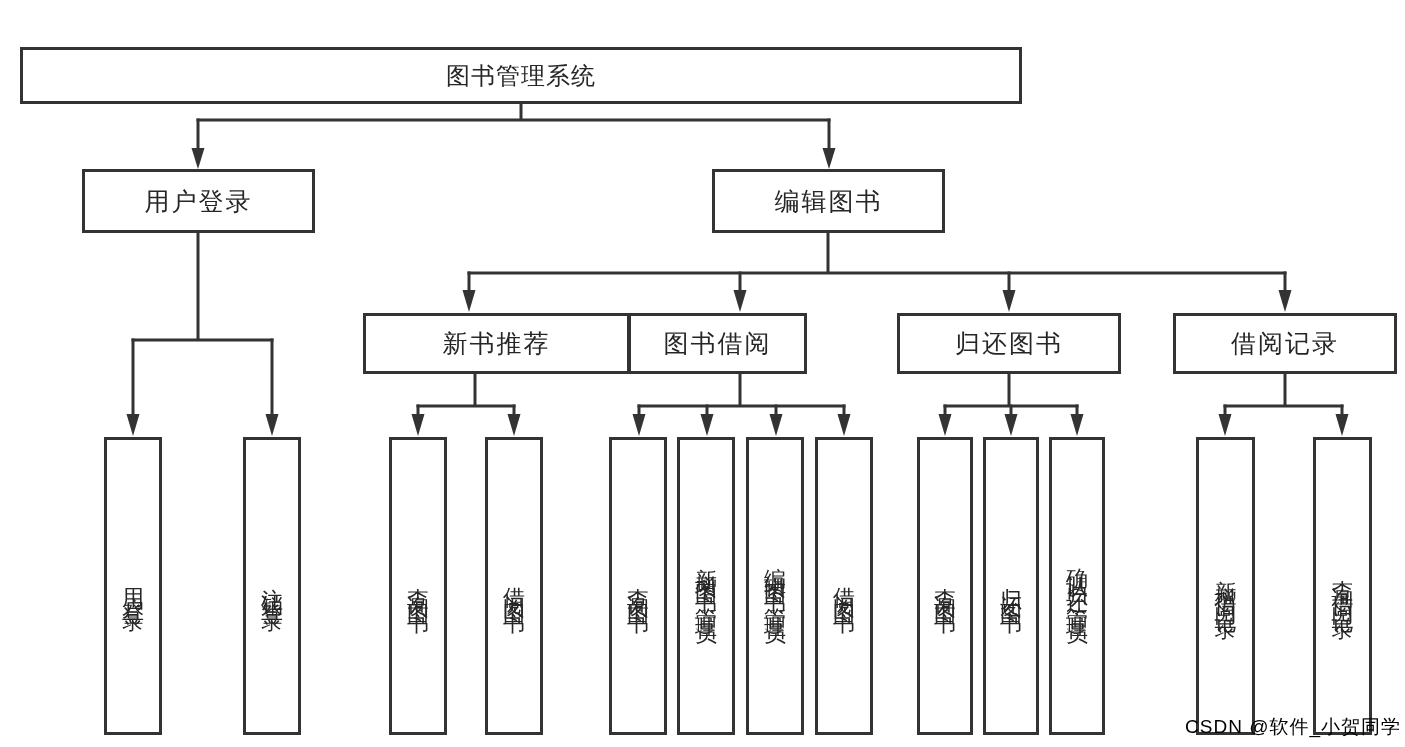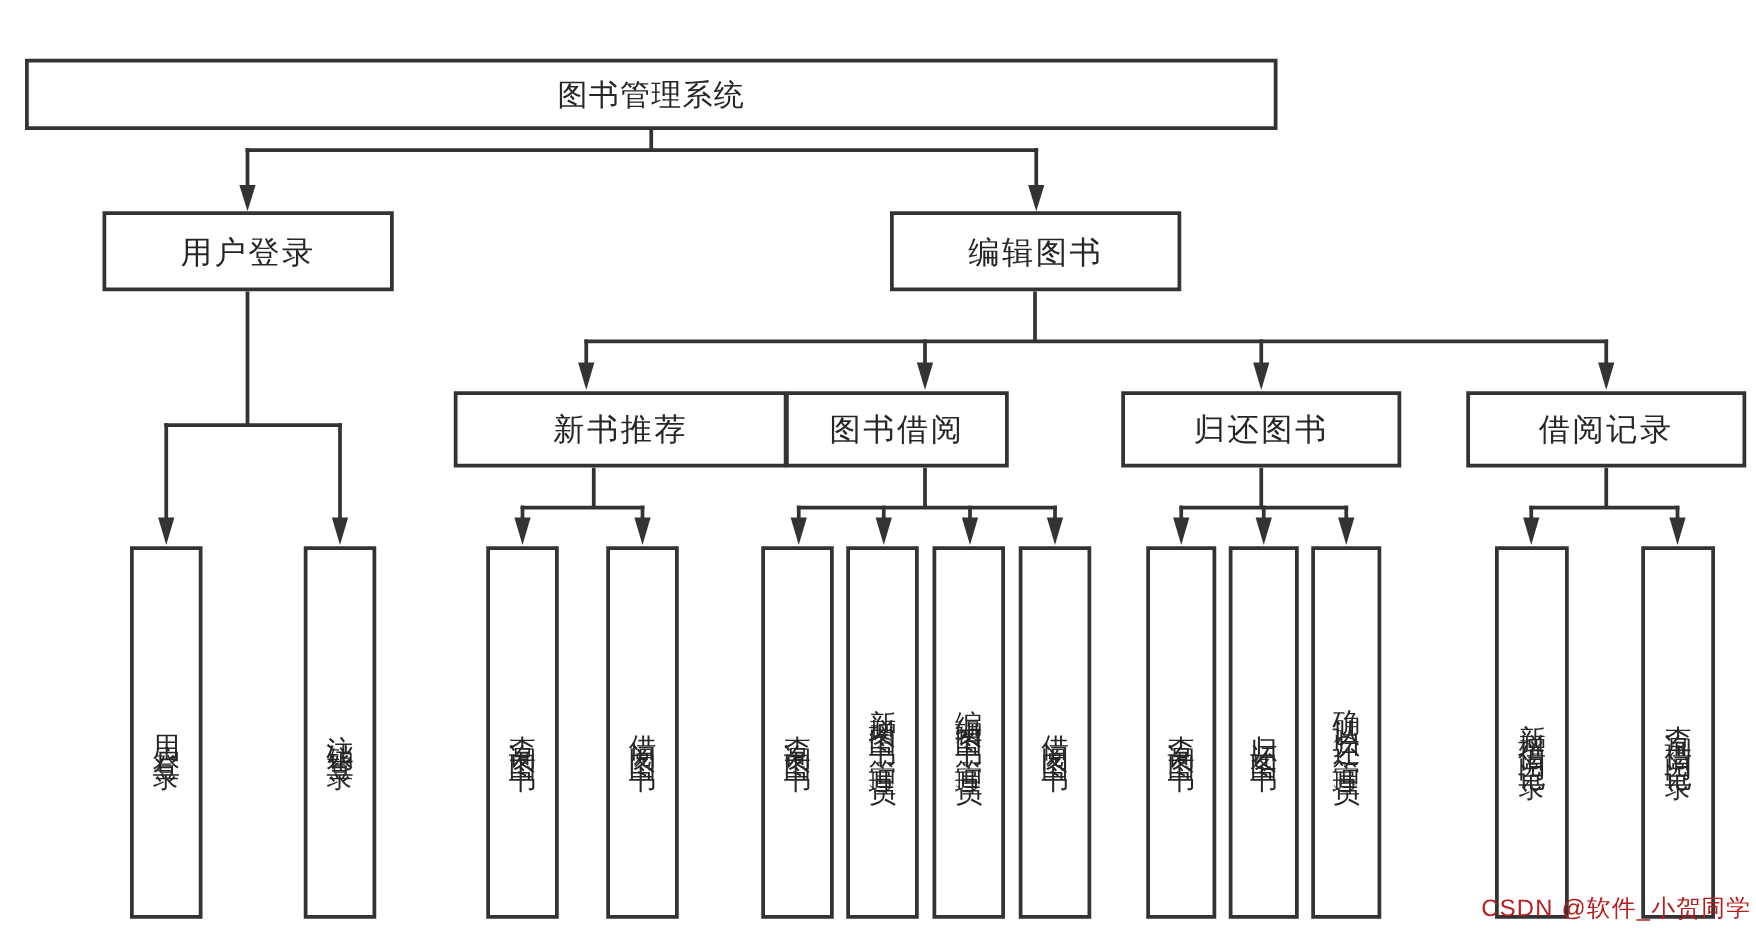--- a/index.html
+++ b/index.html
@@ -15,21 +15,21 @@
     display:flex;align-items:center;justify-content:center;box-sizing:border-box;
   }
   .box-h{font-size:25px;letter-spacing:2px;white-space:nowrap;}
   .box-title{font-size:24px;letter-spacing:1px;margin-top:34px;}
   .box-v{
     writing-mode:vertical-rl;text-orientation:mixed;
     font-size:22px;letter-spacing:8px;line-height:1;
   }
   .watermark{
     position:absolute;z-index:3;right:4px;top:714px;
-    font-size:19px;letter-spacing:1px;color:#b91c1c;white-space:nowrap;
+    font-size:19px;letter-spacing:1px;color:#000000;white-space:nowrap;
   }
 </style>
 </head>
 <body>
 
 <div class="canvas">
 
   <svg class="connectors" width="1405" height="747">
 
     <line x1="521" y1="70" x2="521" y2="120"></line>

